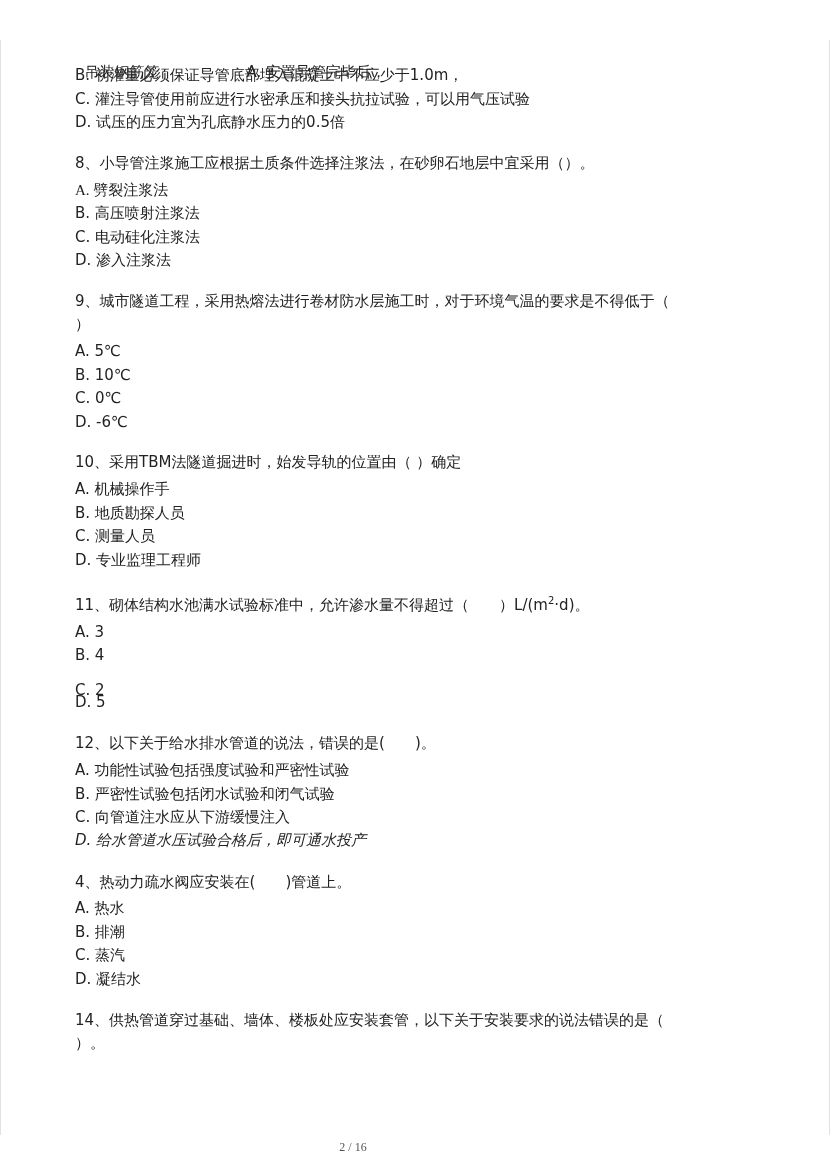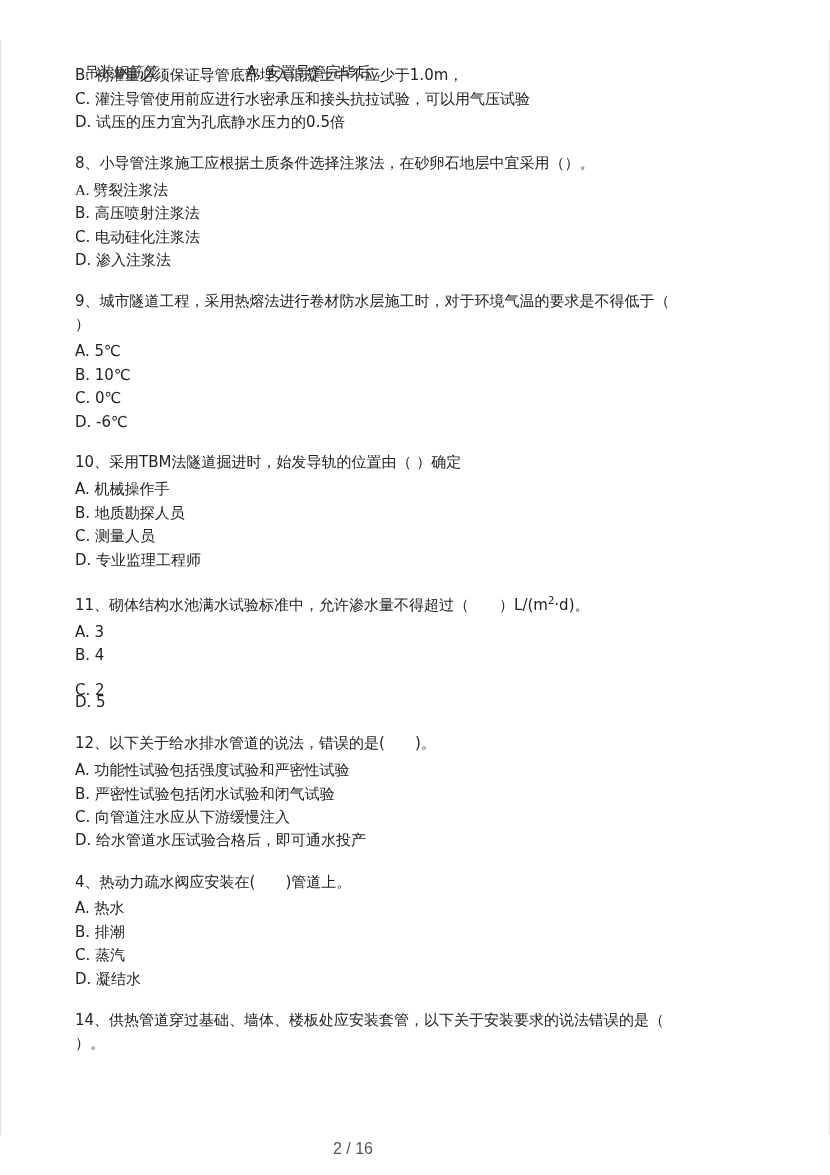--- a/index.html
+++ b/index.html
@@ -1,19 +1,19 @@
 <!DOCTYPE html>
 <html><head>
 <meta charset="utf-8">
 <style>
   html, body { margin:0; padding:0; background:#ffffff; }
   body { width:830px; height:1175px; position:relative; overflow:hidden; font-family:"DejaVu Sans", sans-serif; color:#222; }
   .page { position:absolute; left:0; top:40px; width:828px; height:1095px; border-left:1px solid #e2e2e2; border-right:1px solid #e2e2e2; }
   .line { position:absolute; left:75px; font-size:15px; line-height:20px; white-space:pre; color:#222; }
-  .pagenum { position:absolute; top:1140px; left:0; width:706px; text-align:center; font-family:Liberation Sans, sans-serif; font-size:16px; color:#555; }
+  .pagenum { position:absolute; top:1140px; left:0; width:706px; text-align:center; font-family:Liberation Serif, serif; font-size:12px; color:#555; }
   sup { font-size:10px; line-height:0; }
 </style>
 </head>
 <body>
 
 <div class="page"></div>
 
 <div class="line" style="top:42px;">
   <span>吊装钢筋笼</span><span style="display:inline-block;width:87px;"></span><span>A. 安置导管完毕后，</span>
 </div>
@@ -43,21 +43,21 @@
 <div class="line" style="top:595px;"><span>11、砌体结构水池满水试验标准中，允许渗水量不得超过（　　）L/(m</span><sup>2</sup><span>·d)。</span></div>
 <div class="line" style="top:622px;">A. 3</div>
 <div class="line" style="top:645px;">B. 4</div>
 <div class="line" style="top:680px;text-align:right;">C. 2</div>
 <div class="line" style="top:692px;">D. 5</div>
 
 <div class="line" style="top:733px;">12、以下关于给水排水管道的说法，错误的是(　　)。</div>
 <div class="line" style="top:760px;">A. 功能性试验包括强度试验和严密性试验</div>
 <div class="line" style="top:784px;">B. 严密性试验包括闭水试验和闭气试验</div>
 <div class="line" style="top:807px;">C. 向管道注水应从下游缓慢注入</div>
-<div class="line" style="top:830px;">D. 给水管道水压试验合格后，即可通水投产</div>
+<div class="line" style="top:830px;font-style:italic;">D. 给水管道水压试验合格后，即可通水投产</div>
 
 <div class="line" style="top:872px;">4、热动力疏水阀应安装在(　　)管道上。</div>
 <div class="line" style="top:898px;">A. 热水</div>
 <div class="line" style="top:922px;">B. 排潮</div>
 <div class="line" style="top:945px;">C. 蒸汽</div>
 <div class="line" style="top:969px;">D. 凝结水</div>
 
 <div class="line" style="top:1010px;">14、供热管道穿过基础、墙体、楼板处应安装套管，以下关于安装要求的说法错误的是（</div>
 <div class="line" style="top:1033px;">）。</div>
 

